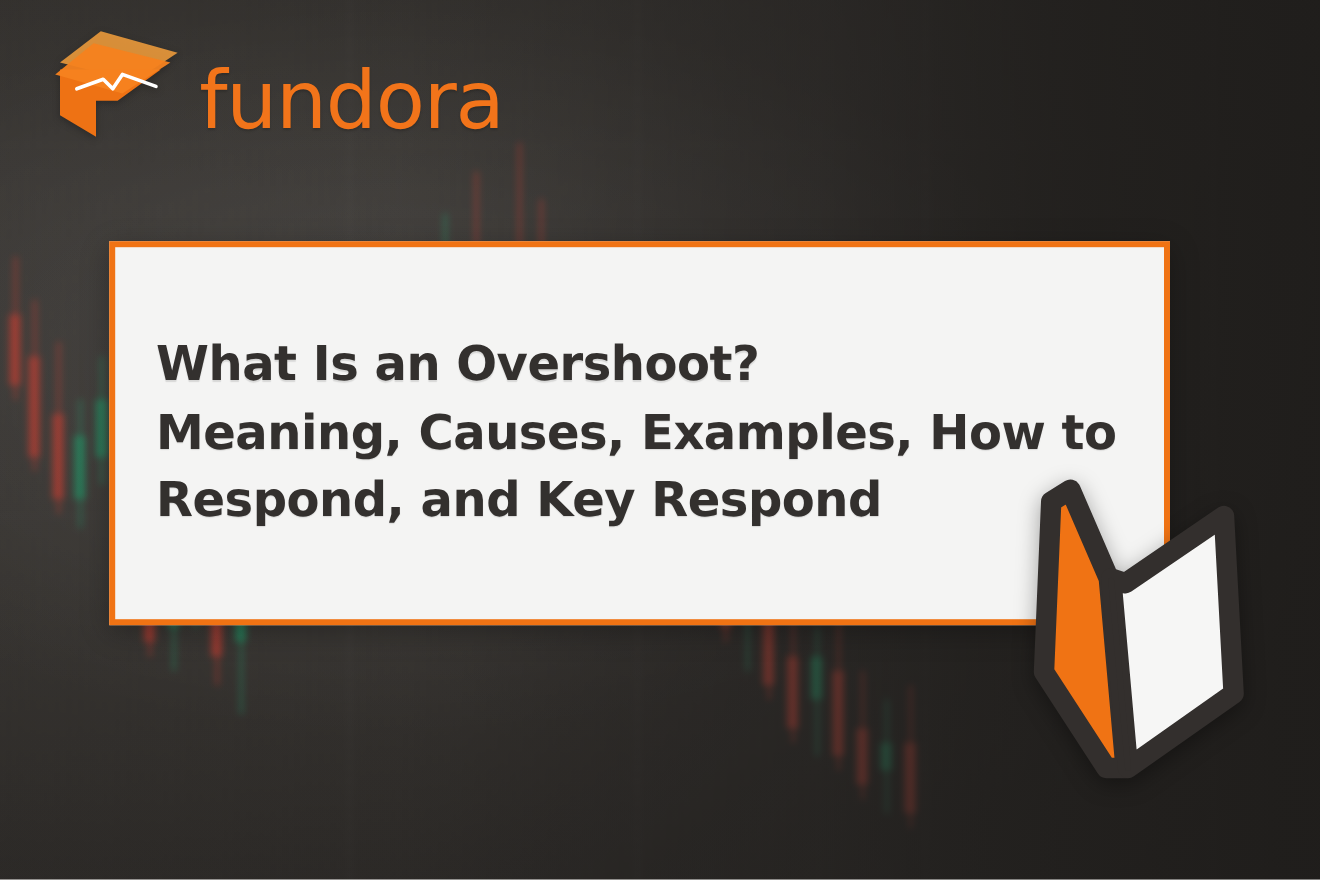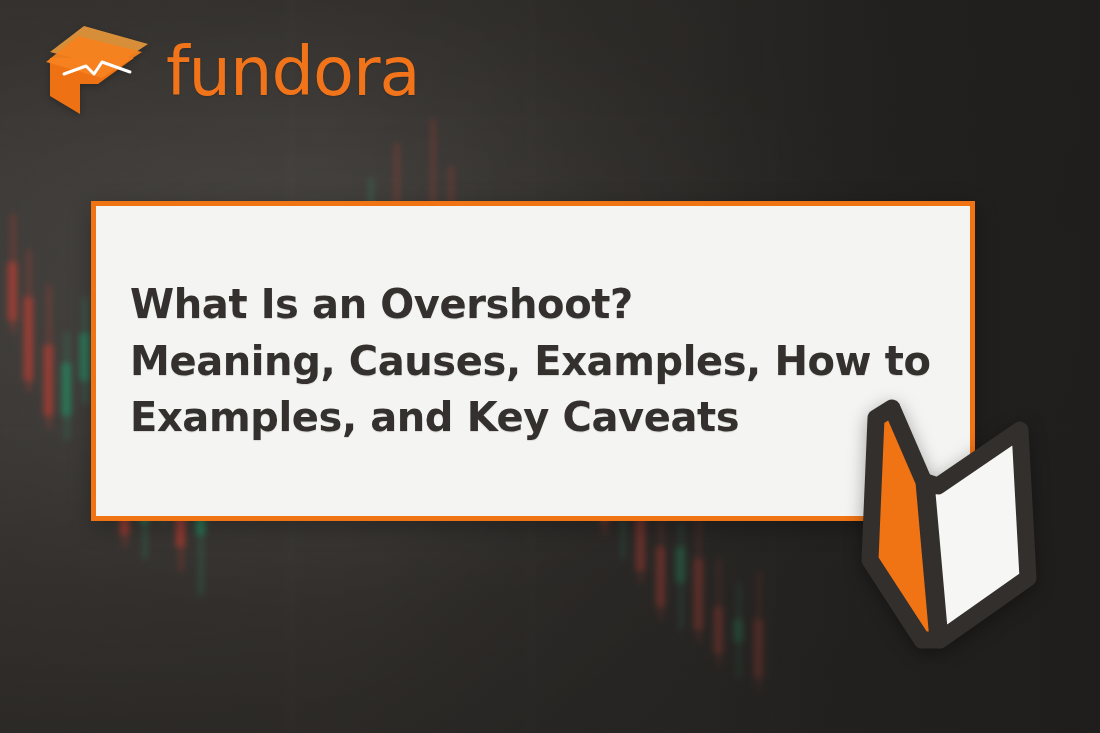--- a/index.html
+++ b/index.html
@@ -109,21 +109,21 @@
       linear-gradient(180deg, rgba(40,38,36,.30) 0%, rgba(40,38,36,.10) 22%, rgba(40,38,36,.18) 70%, rgba(40,38,36,.42) 100%),
       radial-gradient(75% 60% at 30% 42%, rgba(255,255,255,.08) 0%, rgba(0,0,0,0) 70%);
   }
 
   
   .brand {
     position: absolute;
     left: 38px;
     top: 22px;
     display: flex;
-    align-items: center;
+    align-items: flex-end;
     gap: 14px;
     z-index: 6;
   }
   .brand-mark {
     width: 120px;
     height: 96px;
     display: block;
     filter: drop-shadow(0 2px 3px rgba(0,0,0,.25));
   }
   .brand-word {
@@ -341,21 +341,21 @@
       <polygon points="40,14 104,30 64,56 8,40" fill="#F5821F" opacity="0.95"></polygon>
 
       <polyline points="26,52 48,44 56,52 64,40 92,50" fill="none" stroke="#FFFFFF" stroke-width="3" stroke-linejoin="round" stroke-linecap="round"></polyline>
     </svg>
     <span class="brand-word">fundora</span>
   </div>
 
   <div class="title-card">
     <h1 class="title-text">What Is an Overshoot?
  Meaning, Causes, Examples, How to
-Examples, and Key Caveats</h1>
+Respond, and Key Respond</h1>
   </div>
 
   <svg class="book-icon" viewBox="0 0 196 268" aria-hidden="true">
     <g stroke="#332F2D" stroke-width="17" stroke-linejoin="round" stroke-linecap="round">
 
       <path d="M24 28 L40 18 L72 92 L86 250 L70 250 L18 170 Z" fill="#F07314"></path>
 
       <path d="M86 96 L168 40 L176 188 L88 250 L74 92 Z" fill="#F6F6F5"></path>
     </g>
 

